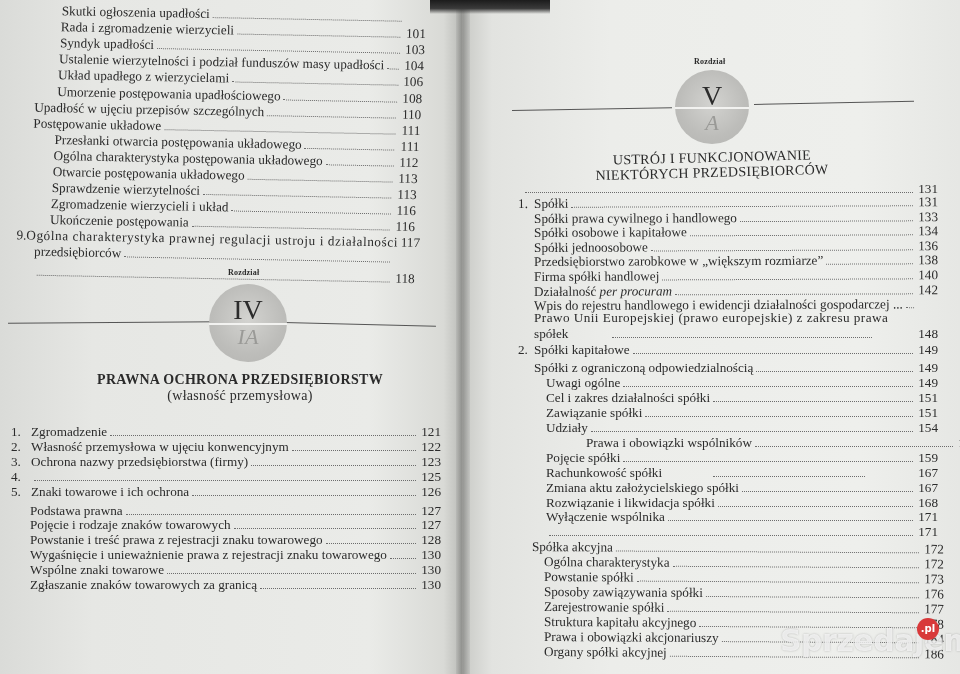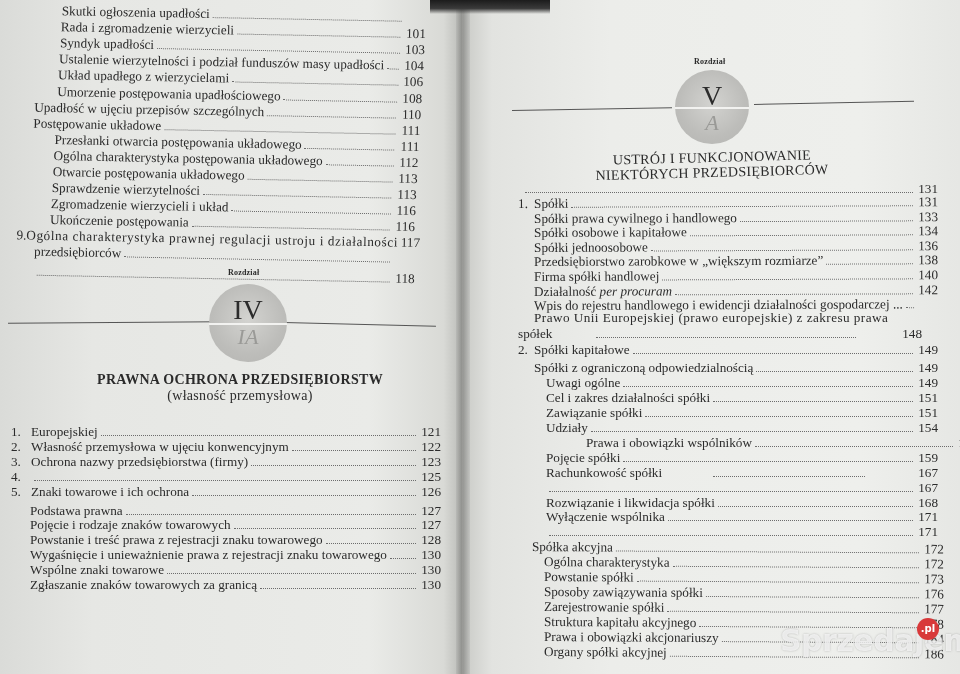--- a/index.html
+++ b/index.html
@@ -173,21 +173,21 @@
       <div class="split"></div>
       <div class="roman">IV</div>
       <div class="mirror">IA</div>
     </div>
     <div class="ch-title" style="left:40px; top:372px; width:400px;font-weight:bold;">PRAWNA OCHRONA PRZEDSIĘBIORSTW</div>
     <div class="ch-title" style="left:40px; top:388px; width:400px;">(własność przemysłowa)</div>
 
     <div id="leftEntries">
         <div class="toc-row" style="left: 11px; top: 424px; width: 430px;">
           <span class="num" style="width: 20px;">1.</span>
-          <span class="label">Europejskiej</span>
+          <span class="label">Zgromadzenie</span>
           <span class="leader"></span>
           <span class="page-num">121</span>
         </div>
         <div class="toc-row" style="left: 11px; top: 438.9px; width: 430px;">
           <span class="num" style="width: 20px;">2.</span>
           <span class="label">Własność przemysłowa w ujęciu konwencyjnym</span>
           <span class="leader"></span>
           <span class="page-num">122</span>
         </div>
         <div class="toc-row" style="left: 11px; top: 453.8px; width: 430px;">
@@ -294,21 +294,21 @@
           <span class="leader"></span>
           <span class="page-num">142</span>
         </div>
         <div class="toc-row" style="left: 72px; top: 298.2px; width: 404px; transform: rotate(-0.25deg); transform-origin: 0px 0px;">
           <span class="label">Wpis do rejestru handlowego i ewidencji działalności gospodarczej ...</span>
           <span class="leader"></span>
           <span class="page-num"></span>
         </div>
         <div class="wrap-row" style="left: 455px; top: 282px;"></div>
         <div class="wrap-row" style="left: 72px; top: 310px; letter-spacing: 0.45px;">Prawo Unii Europejskiej (prawo europejskie) z zakresu prawa</div>
-        <div class="toc-row" style="left: 56px; top: 326px; width: 404px; gap: 41px;">
+        <div class="toc-row" style="left: 72px; top: 326px; width: 404px; gap: 41px;">
           <span class="label">spółek</span>
           <span class="leader"></span>
           <span class="page-num">148</span>
         </div>
         <div class="toc-row" style="left: 56px; top: 342px; width: 420px;">
           <span class="num" style="width: 16px;">2.</span>
           <span class="label">Spółki kapitałowe</span>
           <span class="leader"></span>
           <span class="page-num">149</span>
         </div>
@@ -346,20 +346,21 @@
           <span class="label">Pojęcie spółki</span>
           <span class="leader"></span>
           <span class="page-num">159</span>
         </div>
         <div class="toc-row" style="left: 84px; top: 464.6px; width: 392px; gap: 48px;">
           <span class="label">Rachunkowość spółki</span>
           <span class="leader"></span>
           <span class="page-num">167</span>
         </div>
         <div class="toc-row" style="left: 84px; top: 479.55px; width: 392px;">
+          <span class="label">Zmiana aktu założycielskiego spółki</span>
           <span class="leader"></span>
           <span class="page-num">167</span>
         </div>
         <div class="toc-row" style="left: 84px; top: 494.5px; width: 392px;">
           <span class="label">Rozwiązanie i likwidacja spółki</span>
           <span class="leader"></span>
           <span class="page-num">168</span>
         </div>
         <div class="toc-row" style="left: 84px; top: 509.45px; width: 392px;">
           <span class="label">Wyłączenie wspólnika</span>

